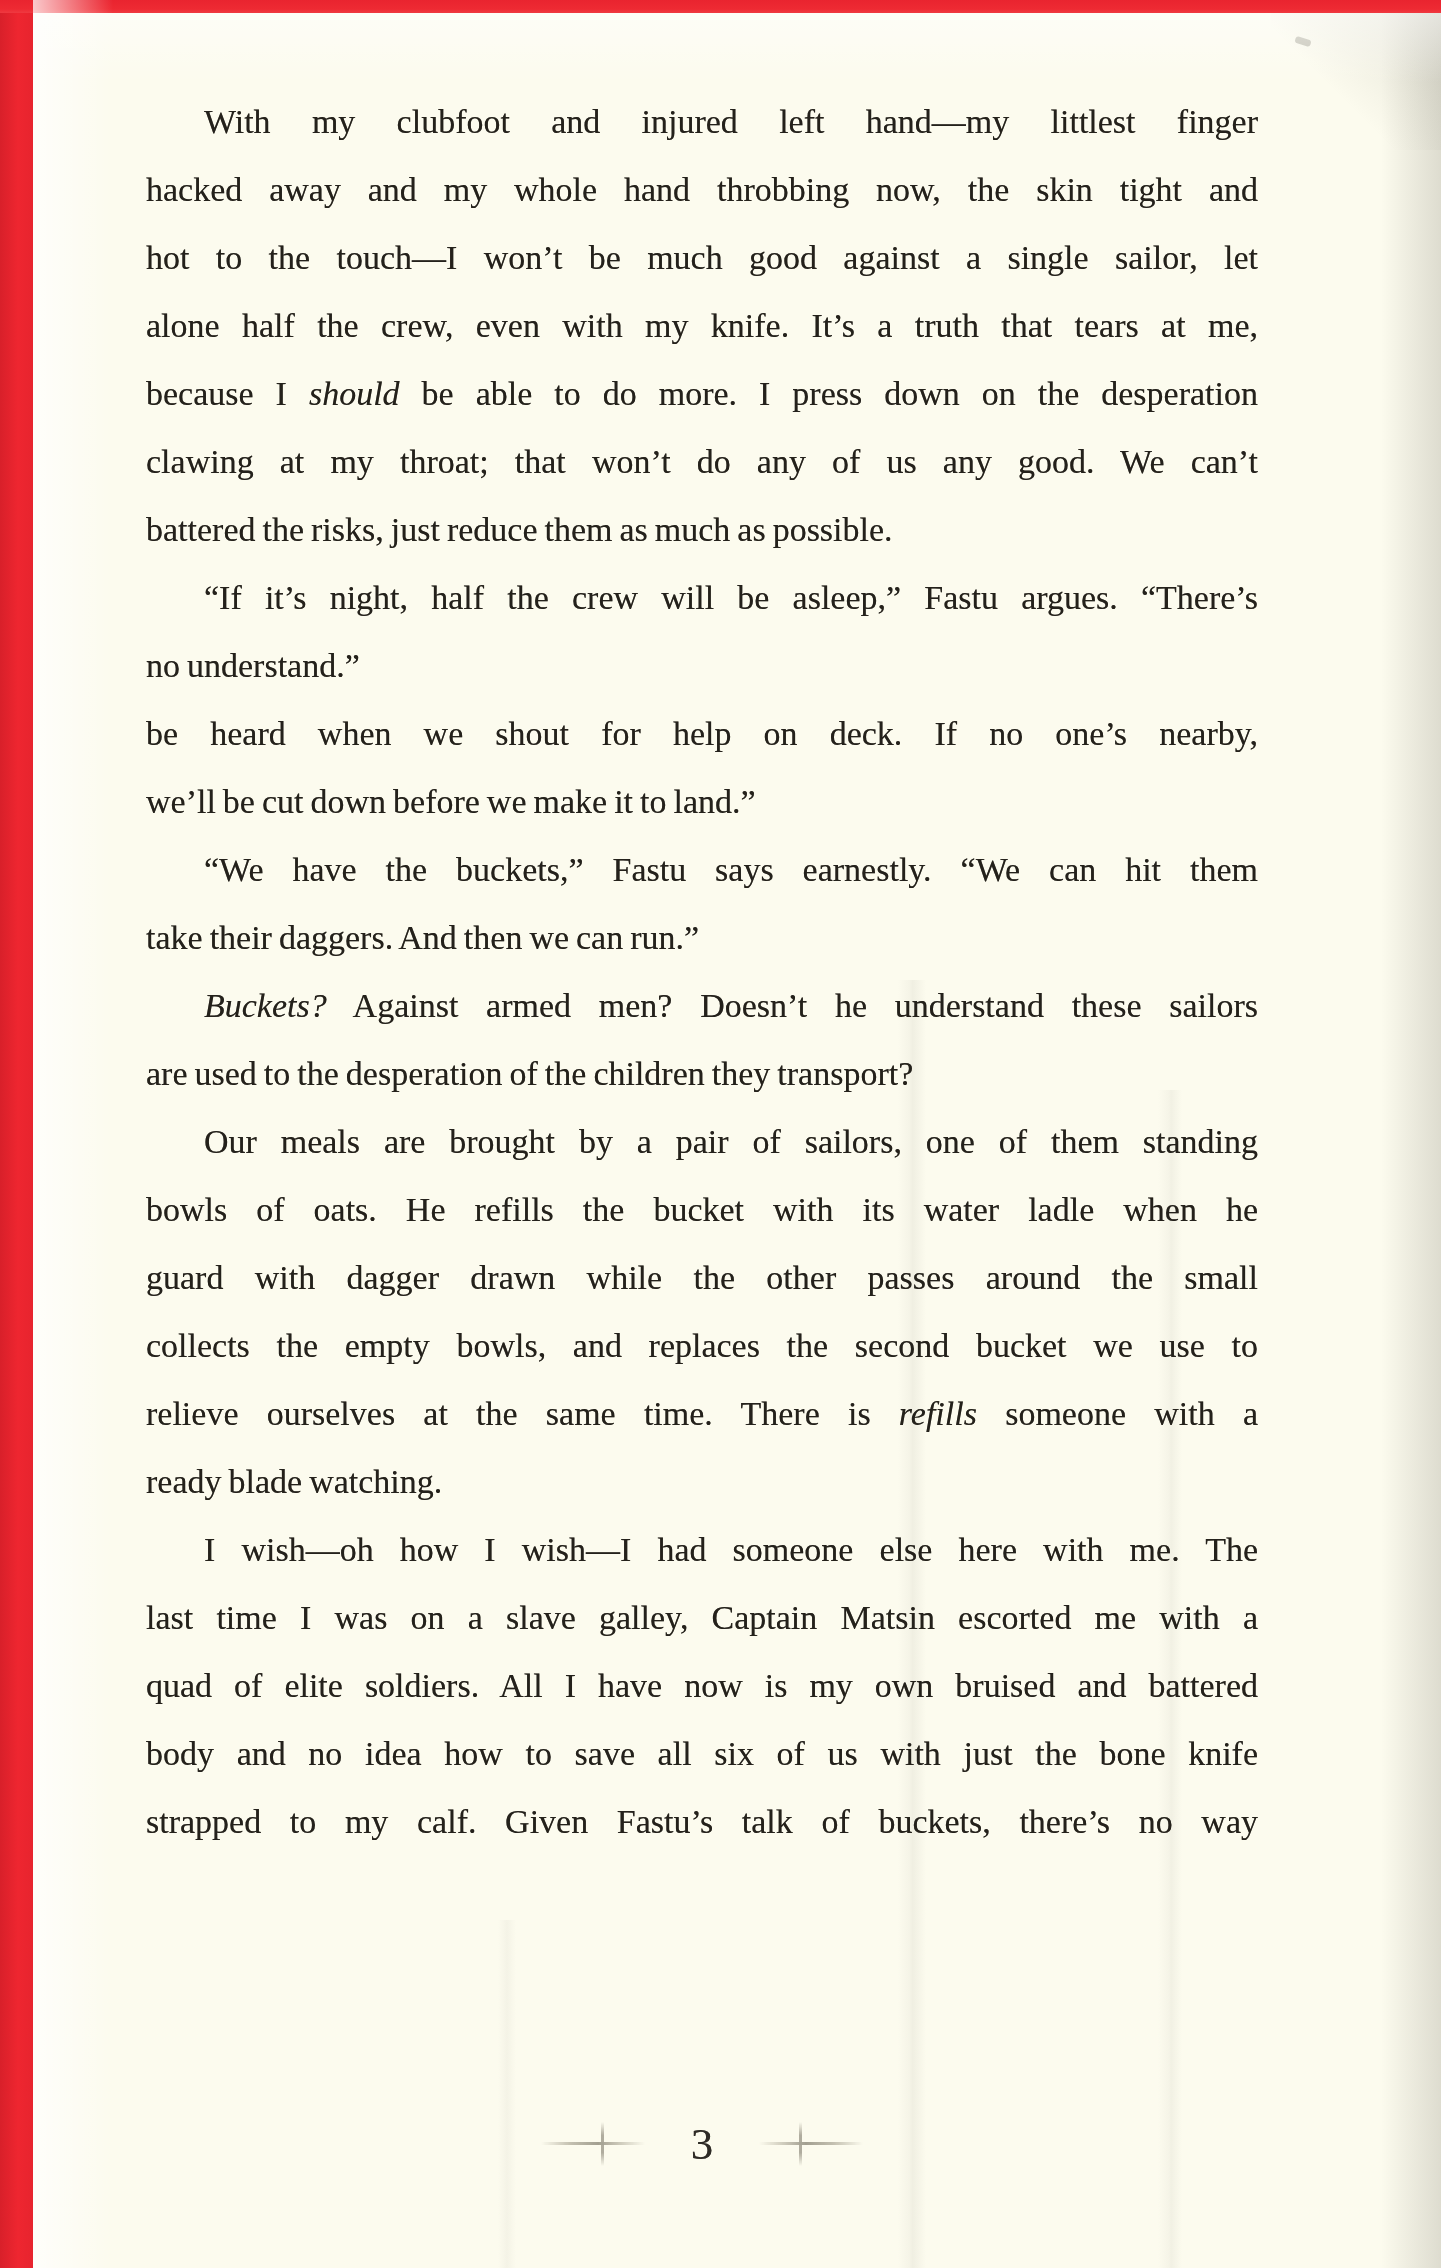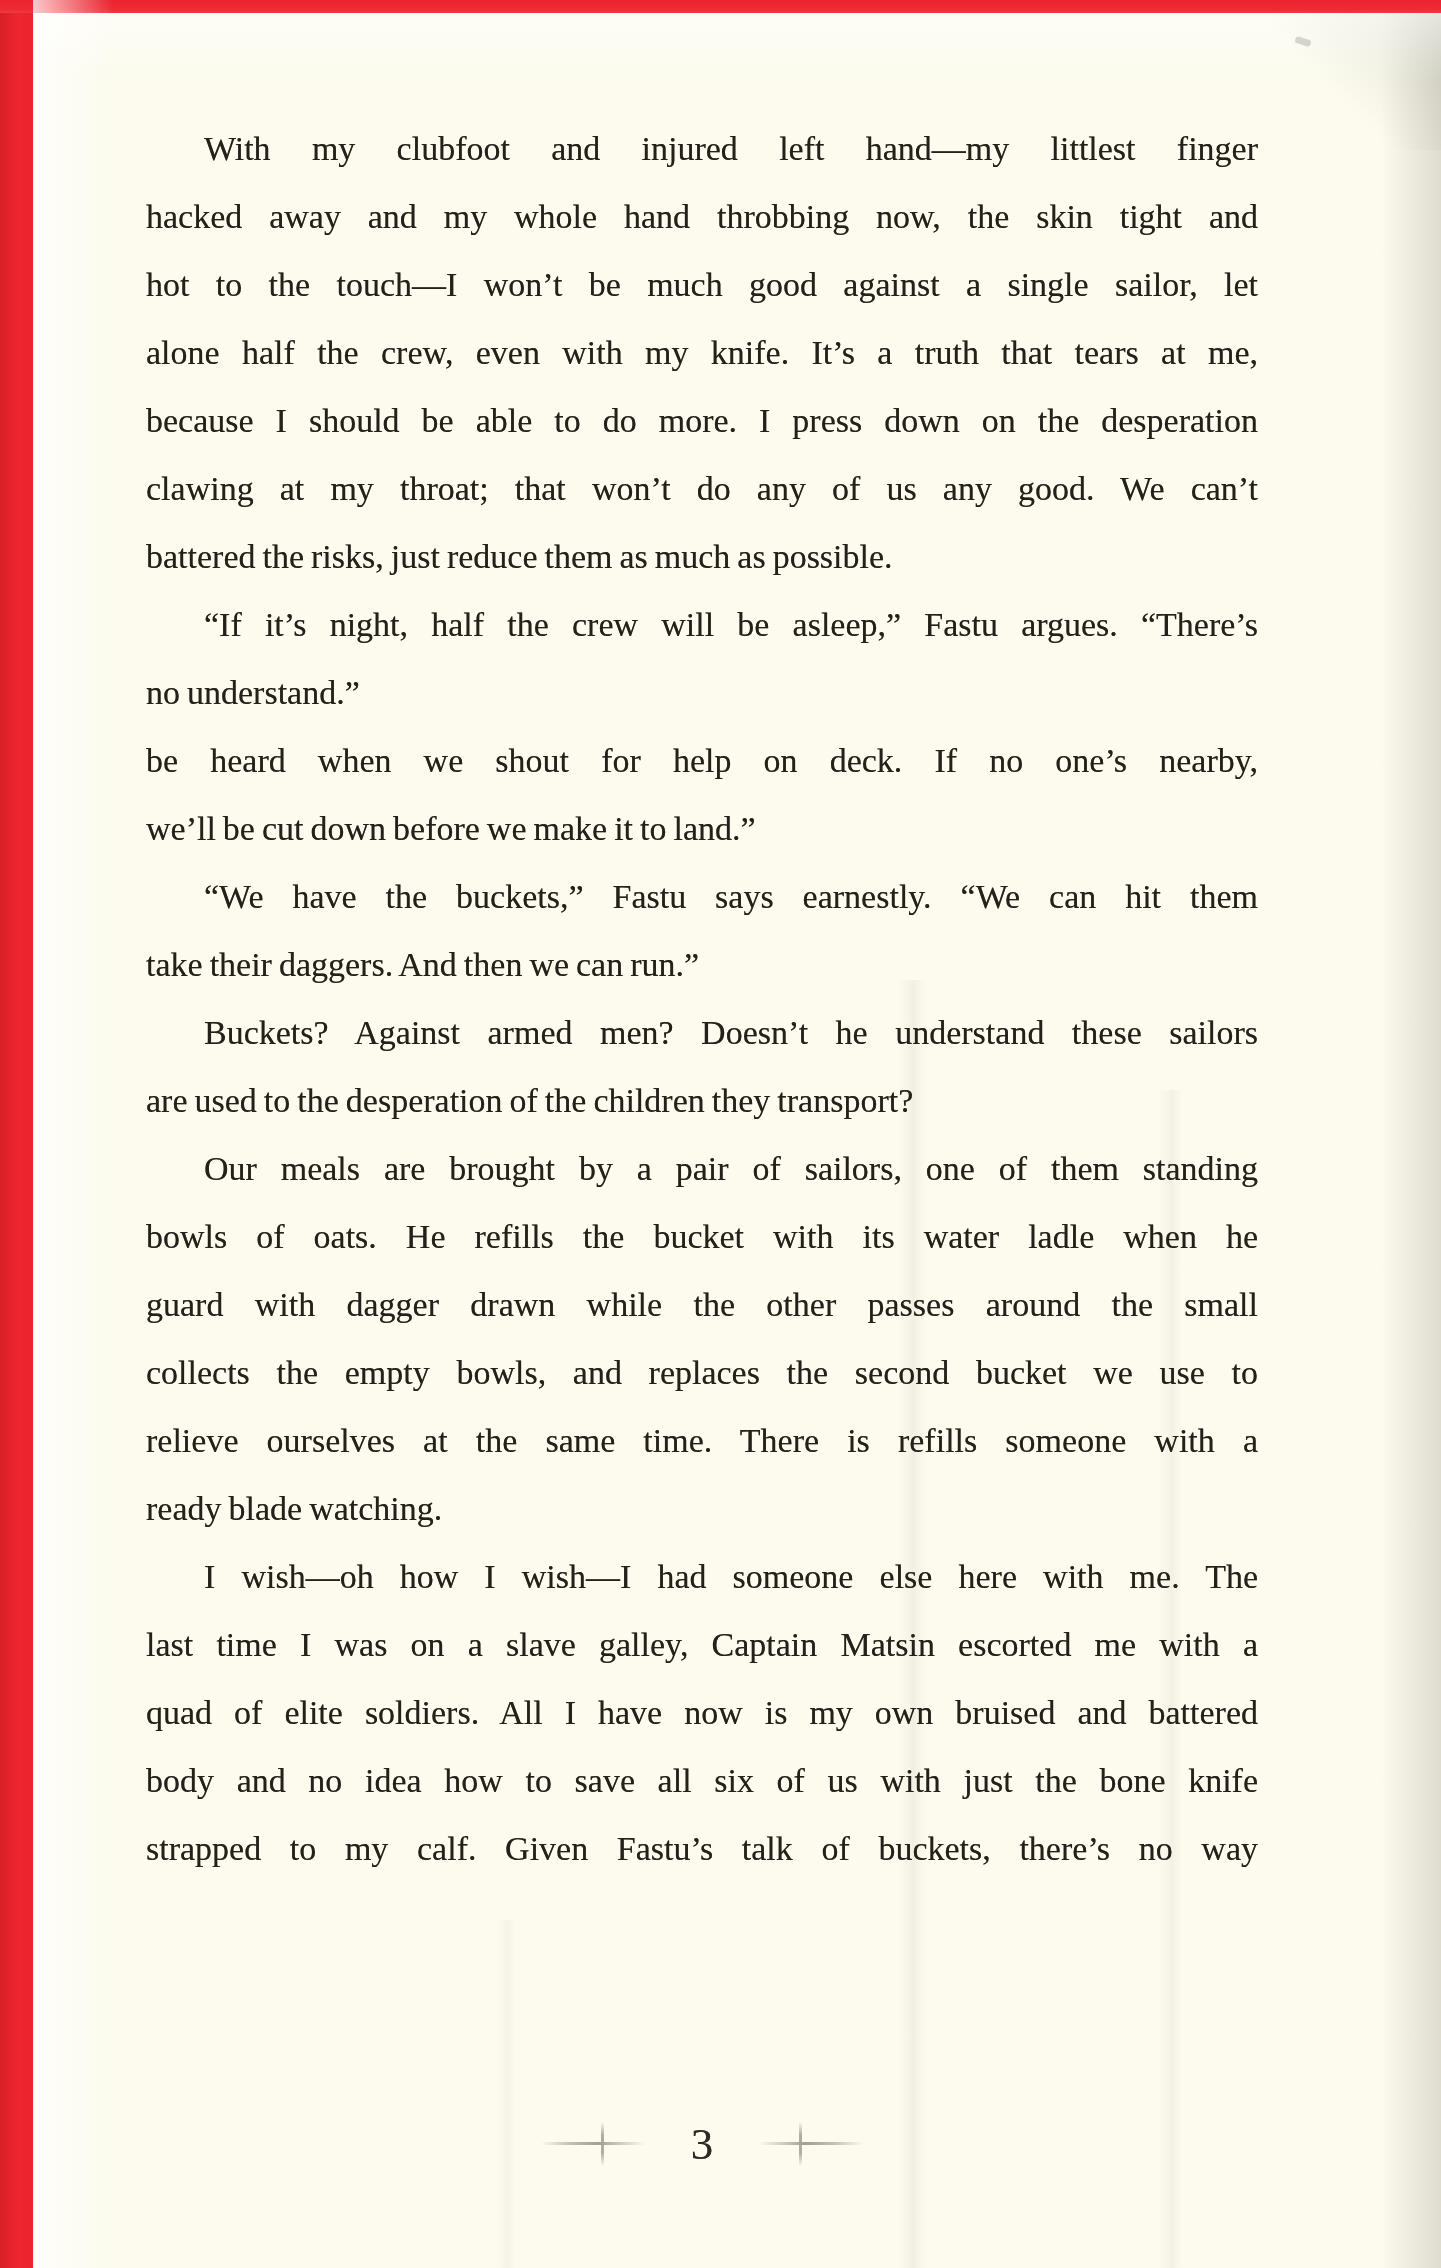--- a/index.html
+++ b/index.html
@@ -53,33 +53,33 @@
     left:1158px; top:1090px; width:24px; height:1178px;
     background:linear-gradient(90deg, rgba(255,255,255,0), rgba(120,118,106,0.05) 45%, rgba(120,118,106,0.08) 55%, rgba(255,255,255,0));
   }
   .streak-c {
     left:498px; top:1920px; width:18px; height:348px;
     background:linear-gradient(90deg, rgba(255,255,255,0), rgba(120,118,106,0.06) 50%, rgba(255,255,255,0));
   }
 
   
   .page-text {
-    position:absolute; left:146px; top:115px; width:1112px;
+    position:absolute; left:146px; top:88px; width:1112px;
     font-size:34px; line-height:68px; color:#24211b;
     word-spacing:-1.5px;
     text-shadow:0 0 0.6px rgba(32,30,24,0.55);
   }
   .line {
     white-space:nowrap;
     text-align:justify;
     text-align-last:justify;
   }
   .line.short { text-align-last:left; }
   .line.indent { text-indent:58px; }
-  .it { }
+  .it { font-style:italic; }
 
   
   .footer {
     position:absolute; left:146px; top:2112px; width:1112px; height:64px;
     display:flex; align-items:center; justify-content:center; gap:46px;
   }
   .folio {
     font-size:45px; color:#2e2b26; line-height:1;
     text-shadow:0 0 0.6px rgba(40,38,32,0.5);
   }

